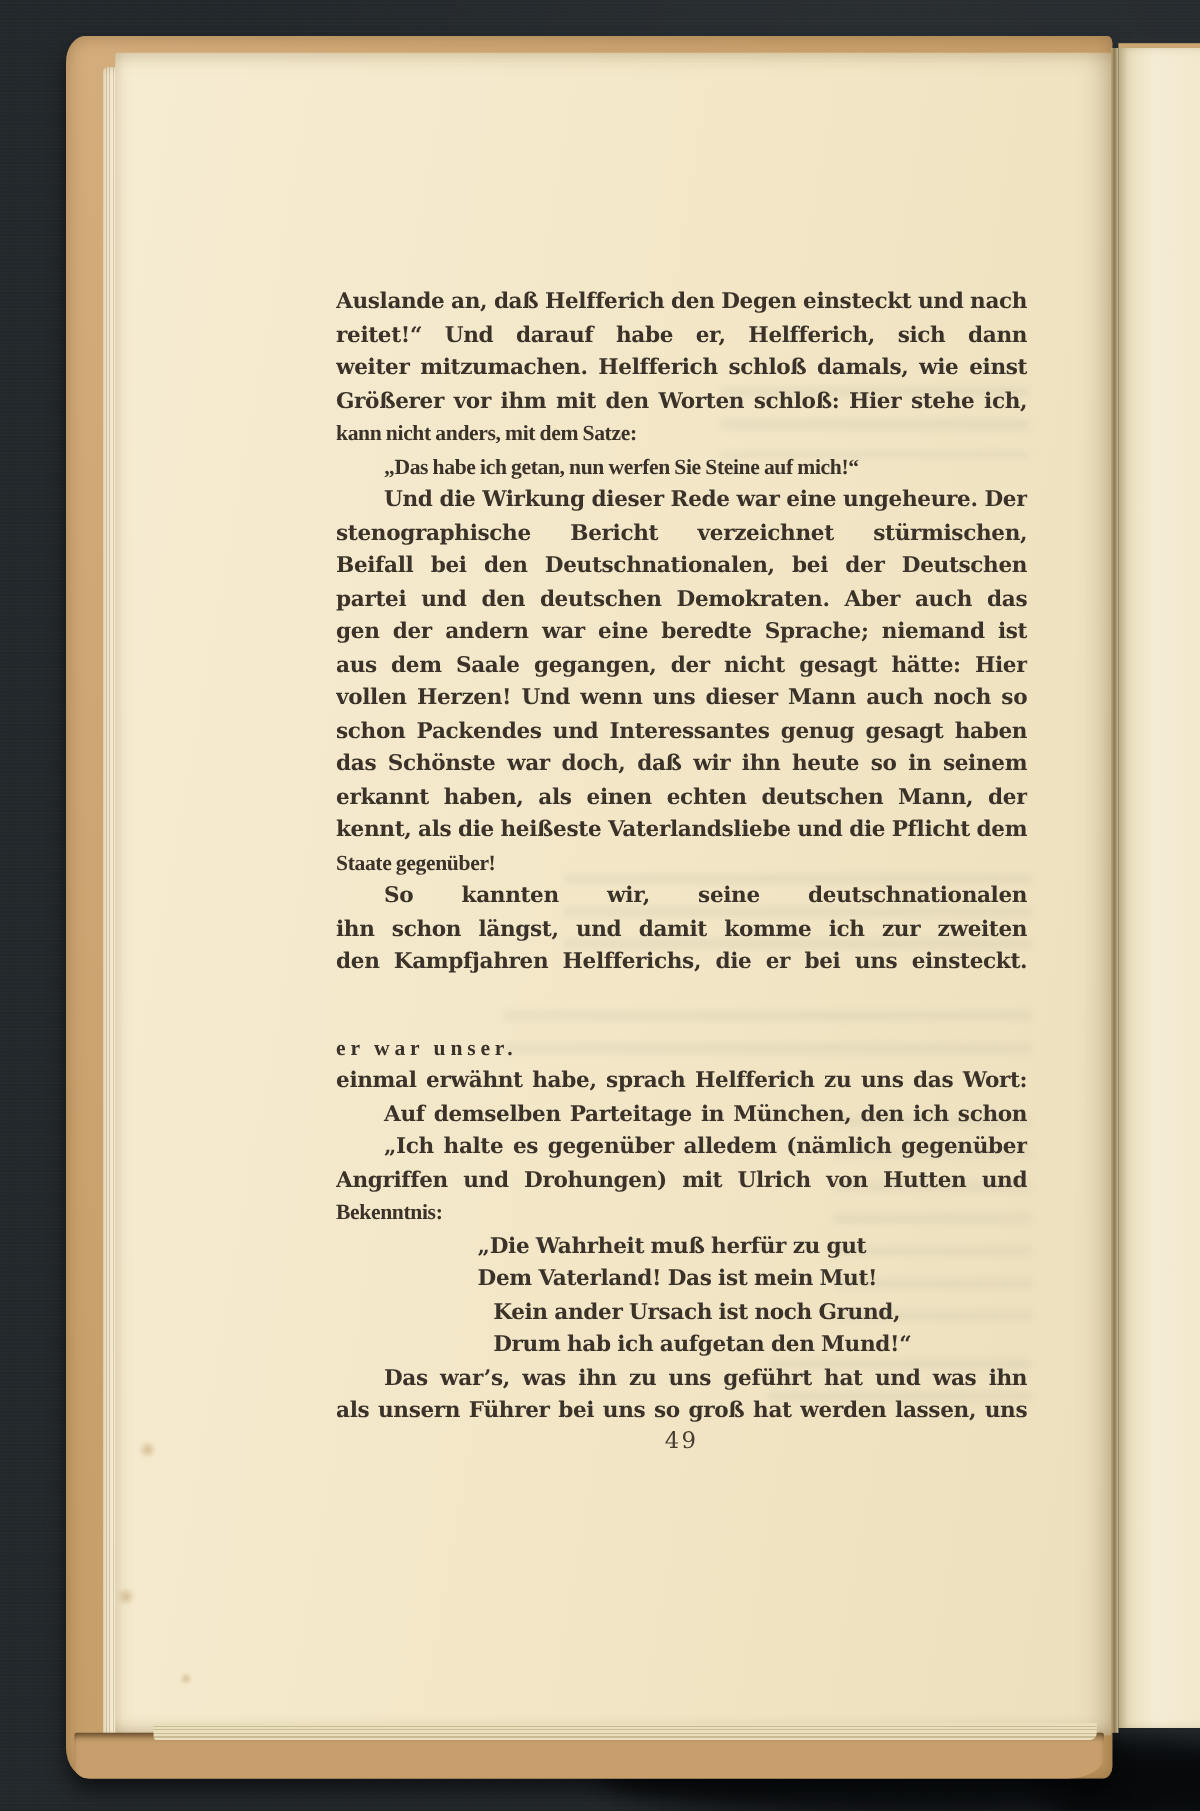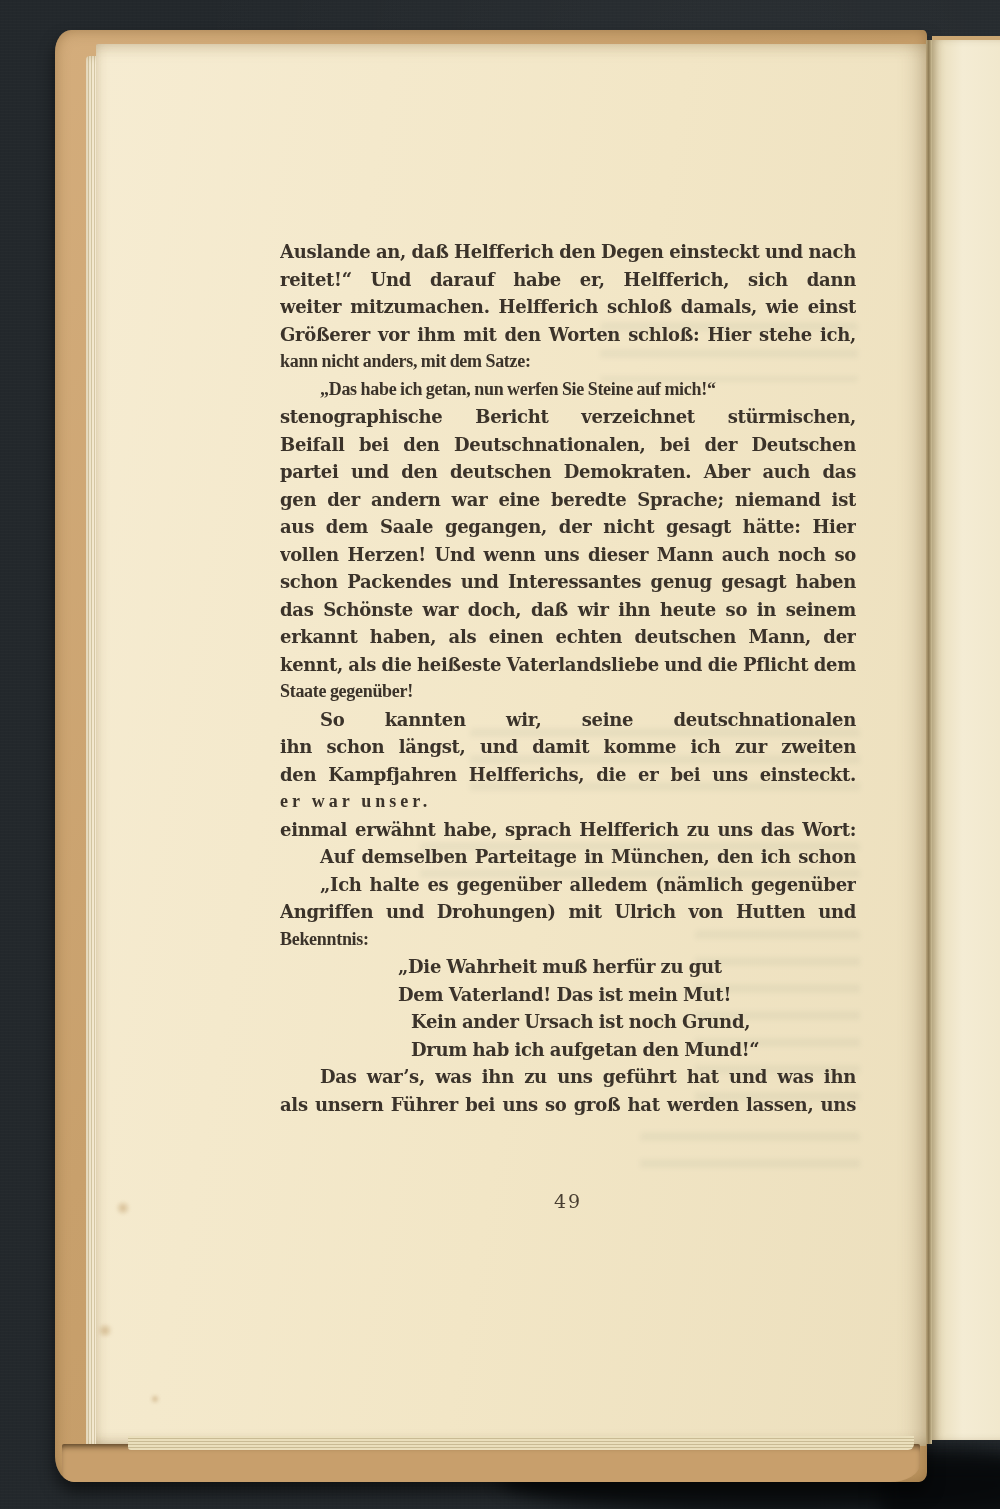--- a/index.html
+++ b/index.html
@@ -83,21 +83,21 @@
   .text {
     position:absolute; z-index:4; left:280px; top:238px; width:576px;
     font-size:18px; line-height:27.5px; font-weight:700;
     letter-spacing:-0.3px; word-spacing:-0.5px; color:#3b332a;
   }
   .line { height:27.5px; overflow:hidden; text-align:justify; text-align-last:justify; }
   .line.short { text-align-last:left;font-family:Liberation Serif, serif; }
   .line.ind { padding-left:40px; }
   .line.verse { padding-left:118px; text-align:right; text-align-last:left; }
   .line.verse.v2 { padding-left:131px; }
-  .sperr { letter-spacing:4px; }
+  .sperr { letter-spacing:4px;margin-top:44px; }
   .page-number {
     position:absolute; z-index:4; left:280px; top:1190px; width:576px;
     text-align:center; font-size:19px; font-weight:400; letter-spacing:2px; color:#483e31;
   }
 </style>
 </head>
 <body>
 
 <main class="photo">
 
@@ -122,20 +122,21 @@
 
   <section class="text">
     <div class="line">Auslande an, daß Helfferich den Degen einsteckt und nach Hause</div>
     <div class="line">reitet!“ Und darauf habe er, Helfferich, sich dann entschlossen,</div>
     <div class="line">weiter mitzumachen. Helfferich schloß damals, wie einst ein</div>
     <div class="line">Größerer vor ihm mit den Worten schloß: Hier stehe ich, ich</div>
     <div class="line short">kann nicht anders, mit dem Satze:</div>
 
     <div class="line ind short">„Das habe ich getan, nun werfen Sie Steine auf mich!“</div>
 
+    <div class="line ind">Und die Wirkung dieser Rede war eine ungeheure. Der</div>
     <div class="line">stenographische Bericht verzeichnet stürmischen, anhaltenden</div>
     <div class="line">Beifall bei den Deutschnationalen, bei der Deutschen Volks=</div>
     <div class="line">partei und den deutschen Demokraten. Aber auch das Schwei=</div>
     <div class="line">gen der andern war eine beredte Sprache; niemand ist damals</div>
     <div class="line">aus dem Saale gegangen, der nicht gesagt hätte: Hier sprach</div>
     <div class="line">vollen Herzen! Und wenn uns dieser Mann auch noch so oft</div>
     <div class="line">schon Packendes und Interessantes genug gesagt haben mag,</div>
     <div class="line">das Schönste war doch, daß wir ihn heute so in seinem Herzen</div>
     <div class="line">erkannt haben, als einen echten deutschen Mann, der nichts</div>
     <div class="line">kennt, als die heißeste Vaterlandsliebe und die Pflicht dem</div>

